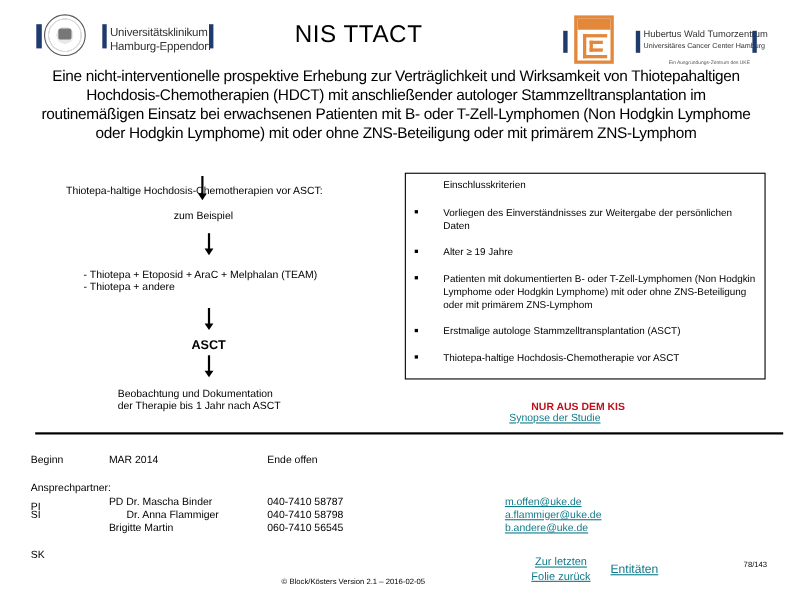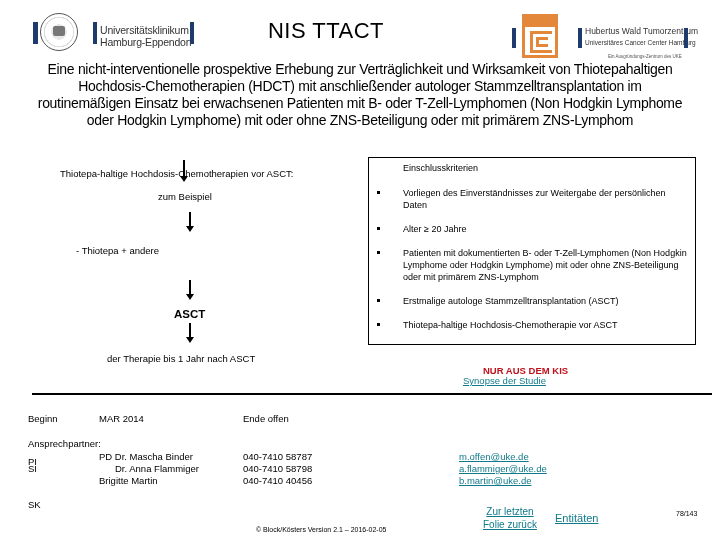--- a/index.html
+++ b/index.html
@@ -73,38 +73,40 @@
   <div class="hw-small">Ein Ausgründungs-Zentrum des UKE</div>
 </div>
 
 <div class="subtitle">Eine nicht-interventionelle prospektive Erhebung zur Verträglichkeit und Wirksamkeit von Thiotepahaltigen Hochdosis-Chemotherapien (HDCT) mit anschließender autologer Stammzelltransplantation im routinemäßigen Einsatz bei erwachsenen Patienten mit B- oder T-Zell-Lymphomen (Non Hodgkin Lymphome oder Hodgkin Lymphome) mit oder ohne ZNS-Beteiligung oder mit primärem ZNS-Lymphom</div>
 
 <div class="flow-text" style="left:60px; top:168px;text-align:right;">Thiotepa-haltige Hochdosis-Chemotherapien vor ASCT:</div>
 <div class="arrow" style="left:183px; top:160px; height:18px;"></div>
 <div class="flow-text" style="left:158px; top:191px;">zum Beispiel</div>
 <div class="arrow" style="left:189px; top:212px; height:16px;"></div>
 <div class="flow-text" style="left:76px; top:245px;">
+  <div>- Thiotepa + Etoposid + AraC + Melphalan (TEAM)</div>
   <div>- Thiotepa + andere</div>
 </div>
 <div class="arrow" style="left:189px; top:280px; height:16px;"></div>
 <div class="flow-text" style="left:174px; top:309px; font-weight:bold; font-size:11.5px;">ASCT</div>
 <div class="arrow" style="left:189px; top:323px; height:16px;"></div>
 <div class="flow-text" style="left:107px; top:353px;">
+  <div>Beobachtung und Dokumentation</div>
   <div>der Therapie bis 1 Jahr nach ASCT</div>
 </div>
 
 <div class="criteria-box">
   <div class="crit-title">Einschlusskriterien</div>
   <div class="crit-item" style="top:29px;">
     <span class="bullet"></span>
     <span class="txt">Vorliegen des Einverständnisses zur Weitergabe der persönlichen Daten</span>
   </div>
   <div class="crit-item" style="top:65px;">
     <span class="bullet"></span>
-    <span class="txt">Alter ≥ 20 Jahre</span>
+    <span class="txt">Alter ≥ 19 Jahre</span>
   </div>
   <div class="crit-item" style="top:89px;">
     <span class="bullet"></span>
     <span class="txt">Patienten mit dokumentierten B- oder T-Zell-Lymphomen (Non Hodgkin Lymphome oder Hodgkin Lymphome) mit oder ohne ZNS-Beteiligung oder mit primärem ZNS-Lymphom</span>
   </div>
   <div class="crit-item" style="top:137px;">
     <span class="bullet"></span>
     <span class="txt">Erstmalige autologe Stammzelltransplantation (ASCT)</span>
   </div>
   <div class="crit-item" style="top:161px;">
@@ -132,22 +134,22 @@
 </div>
 <div>
   <div class="info-text" style="left:28px; top:463px;">SI</div>
   <div class="info-text" style="left:99px; top:463px;padding-left:16px;">Dr. Anna Flammiger</div>
   <div class="info-text" style="left:243px; top:463px;">040-7410 58798</div>
   <a class="info-text link" style="left:459px; top:463px;">a.flammiger@uke.de</a>
 </div>
 <div>
   <div class="info-text" style="left:28px; top:475px;margin-top:24px;">SK</div>
   <div class="info-text" style="left:99px; top:475px;">Brigitte Martin</div>
-  <div class="info-text" style="left:243px; top:475px;">040-7410 40456</div>
-  <a class="info-text link" style="left:459px; top:475px;">b.martin@uke.de</a>
+  <div class="info-text" style="left:243px; top:475px;">060-7410 56545</div>
+  <a class="info-text link" style="left:459px; top:475px;">b.andere@uke.de</a>
 </div>
 
 <div class="info-text" style="left:256px; top:524px; font-size:7px;">© Block/Kösters Version 2.1 – 2016-02-05</div>
 <a class="info-text link" style="left:483px; top:505px; font-size:10px; line-height:13px; text-align:center;">
   <div>Zur letzten</div>
   <div>Folie zurück</div>
 </a>
 <a class="info-text link" style="left:555px; top:512px; font-size:11px;">Entitäten</a>
 <div class="info-text" style="left:676px; top:508px; font-size:7px;">78/143</div>
 

